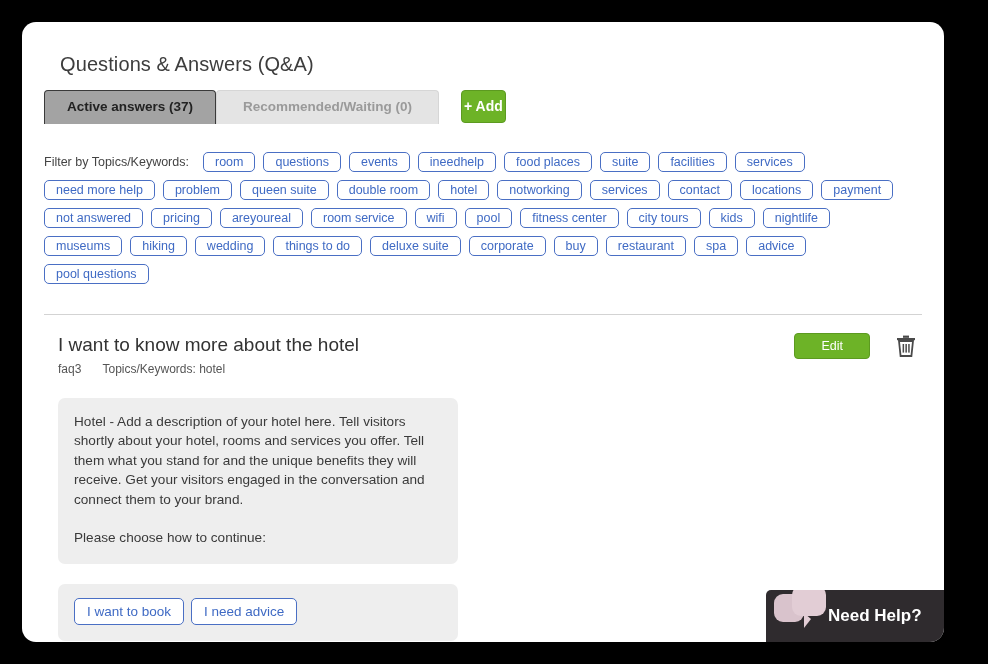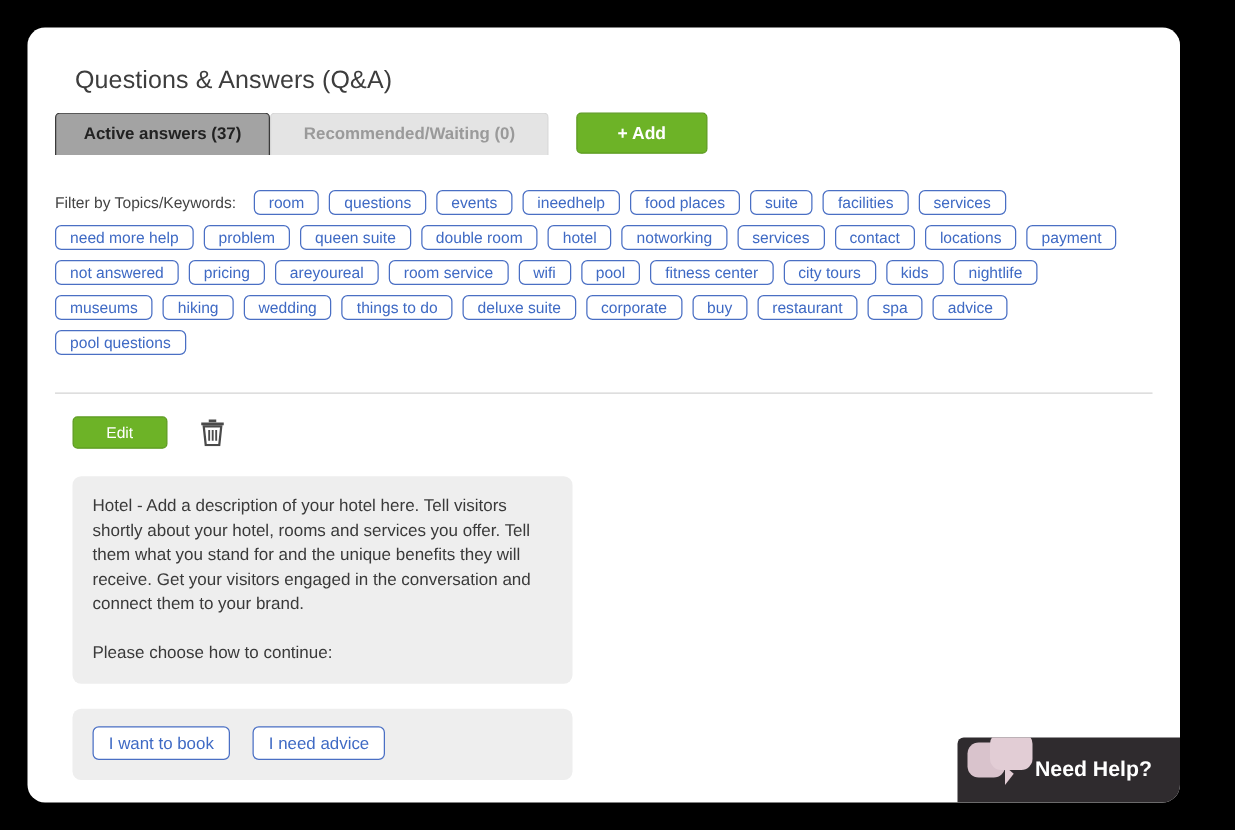--- a/index.html
+++ b/index.html
@@ -81,21 +81,21 @@
     color: #9a9a9a;
     border: 1px solid #d6d6d6;
     border-bottom: none;
     padding: 0 26px;
   }
 
   .add-button {
     margin-left: 22px;
     height: 33px;
     line-height: 31px;
-    padding: 0 32px;
+    padding: 0 2px;
     background: #6db327;
     border: 1px solid #5c9a20;
     border-radius: 4px;
     color: #ffffff;
     font-size: 14px;
     font-weight: bold;
     cursor: pointer;
     white-space: nowrap;
   }
 
@@ -199,21 +199,21 @@
   .reply-bubble {
     background: #eeeeee;
     border-radius: 7px;
     padding: 14px 16px 16px 16px;
     width: 400px;
     margin-top: 20px;
   }
   .reply-row {
     display: flex;
     flex-wrap: wrap;
-    gap: 18px;
+    gap: 7px;
   }
   .reply-chip {
     display: inline-block;
     border: 1px solid #4a6fc4;
     border-radius: 5px;
     background: #ffffff;
     color: #3f6ac4;
     font-size: 13.5px;
     line-height: 19px;
     padding: 3px 12px;
@@ -320,20 +320,27 @@
         <span class="tag">restaurant</span>
         <span class="tag">spa</span>
         <span class="tag">advice</span>
         <span class="tag">pool questions</span>
       </div>
 
       <hr class="divider">
 
       <div class="entry">
         <div class="entry-head">
+          <div>
+            <div class="entry-question">I want to know more about the hotel</div>
+            <div class="entry-meta">
+              <span class="faq-id">faq3</span>
+              <span>Topics/Keywords: hotel</span>
+            </div>
+          </div>
           <div class="entry-actions">
             <button class="edit-button">Edit</button>
             <span>
               <svg class="trash-icon" viewBox="0 0 20 22">
                 <rect x="1" y="3" width="18" height="2.2" fill="#4a4a4a"></rect>
                 <rect x="7" y="0.6" width="6" height="2.2" fill="#4a4a4a"></rect>
                 <path d="M3 6 L17 6 L15.4 21 L4.6 21 Z" fill="none" stroke="#4a4a4a" stroke-width="1.8"></path>
                 <rect x="6.6" y="9" width="1.5" height="8.6" fill="#4a4a4a"></rect>
                 <rect x="9.4" y="9" width="1.5" height="8.6" fill="#4a4a4a"></rect>
                 <rect x="12.2" y="9" width="1.5" height="8.6" fill="#4a4a4a"></rect>

